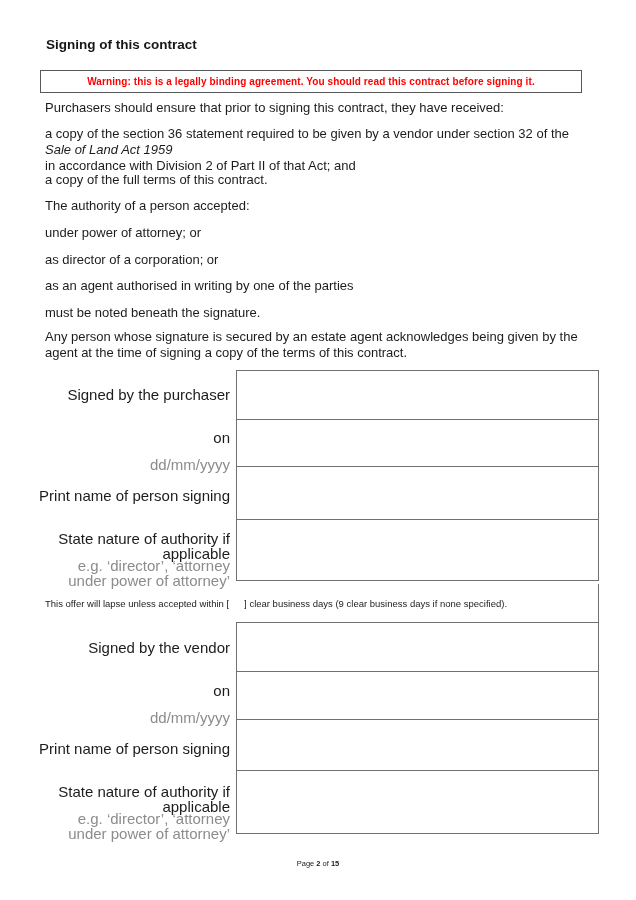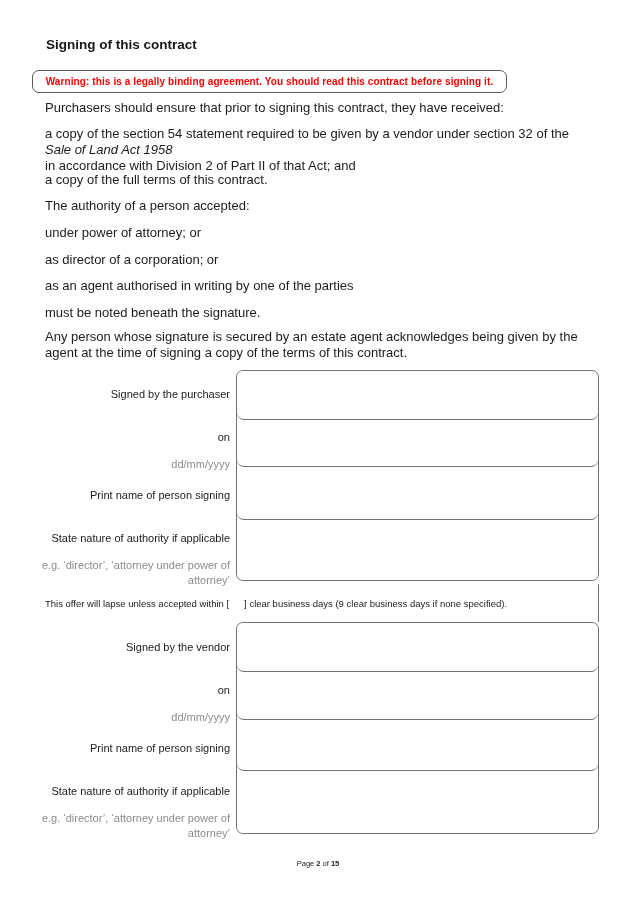--- a/index.html
+++ b/index.html
@@ -1,34 +1,34 @@
 <!DOCTYPE html>
 <html><head>
 <meta charset="utf-8">
 <style>
-  * { margin:0; padding:0; box-sizing:border-box;border-radius:7px; }
+  * { margin:0; padding:0; box-sizing:border-box; }
   html,body { width:636px; height:900px; background:#ffffff;
     font-family:"Liberation Sans", sans-serif; color:#1c1c1c; }
   .page { position:relative; width:636px; height:900px; background:#fff; overflow:hidden; }
 
   .title { position:absolute; left:46px; top:37px; font-size:13.5px; font-weight:bold; color:#161616; }
 
-  .warning-box { position:absolute; left:32px; top:70px; width:475px; height:23px;
+  .warning-box { position:absolute; left:40px; top:70px; width:542px; height:23px;
     border:1px solid #595959; display:flex; align-items:center; justify-content:center; }
   .warning-text { color:#ff0000; font-weight:bold; font-size:10px; letter-spacing:0.1px; }
 
   .para { position:absolute; left:45px; width:548px; font-size:13px; line-height:16px; color:#1c1c1c; }
   .italic { font-style:italic; }
 
   .field-group { position:absolute; left:236px; width:363px; border:1px solid #707070; background:#fff; }
   .field-row { border-bottom:1px solid #707070; background:#fff; }
   .field-row.last { border-bottom:none; }
 
   .flabel { position:absolute; left:38px; width:192px; text-align:right;
-    font-size:11px; line-height:15px; color:#1c1c1c; }
+    font-size:15px; line-height:15px; color:#1c1c1c; }
   .fhint { color:#8c8c8c;margin-top:12px; }
 
   .connector { position:absolute; left:598px; top:584px; width:1px; height:38px; background:#707070; }
 
   .offer-line { position:absolute; left:45px; top:598px; width:548px; font-size:9.5px; color:#1c1c1c; }
   .bracket-gap { display:inline-block; width:15px; height:8px; }
 
   .footer { position:absolute; left:0; top:859px; width:636px; text-align:center;
     font-size:7.5px; color:#1c1c1c; }
   .footer .b { font-weight:bold; }
@@ -39,21 +39,21 @@
 <div class="page">
 
   <h1 class="title">Signing of this contract</h1>
 
   <div class="warning-box">
     <span class="warning-text">Warning: this is a legally binding agreement. You should read this contract before signing it.</span>
   </div>
 
   <p class="para" style="top:100px">Purchasers should ensure that prior to signing this contract, they have received:</p>
 
-  <p class="para" style="top:126px"><span>a copy of the section 54 statement required to be given by a vendor under section 32 of the </span><span class="italic">Sale of Land Act 1958</span><br><span>in accordance with Division 2 of Part II of that Act; and</span></p>
+  <p class="para" style="top:126px"><span>a copy of the section 36 statement required to be given by a vendor under section 32 of the </span><span class="italic">Sale of Land Act 1959</span><br><span>in accordance with Division 2 of Part II of that Act; and</span></p>
 
   <p class="para" style="top:172px">a copy of the full terms of this contract.</p>
   <p class="para" style="top:198px">The authority of a person accepted:</p>
   <p class="para" style="top:225px">under power of attorney; or</p>
   <p class="para" style="top:252px">as director of a corporation; or</p>
   <p class="para" style="top:278px">as an agent authorised in writing by one of the parties</p>
   <p class="para" style="top:305px">must be noted beneath the signature.</p>
   <p class="para" style="top:329px">Any person whose signature is secured by an estate agent acknowledges being given by the agent at the time of signing a copy of the terms of this contract.</p>
 
   <div class="flabel" style="top:387px">Signed by the purchaser</div>

